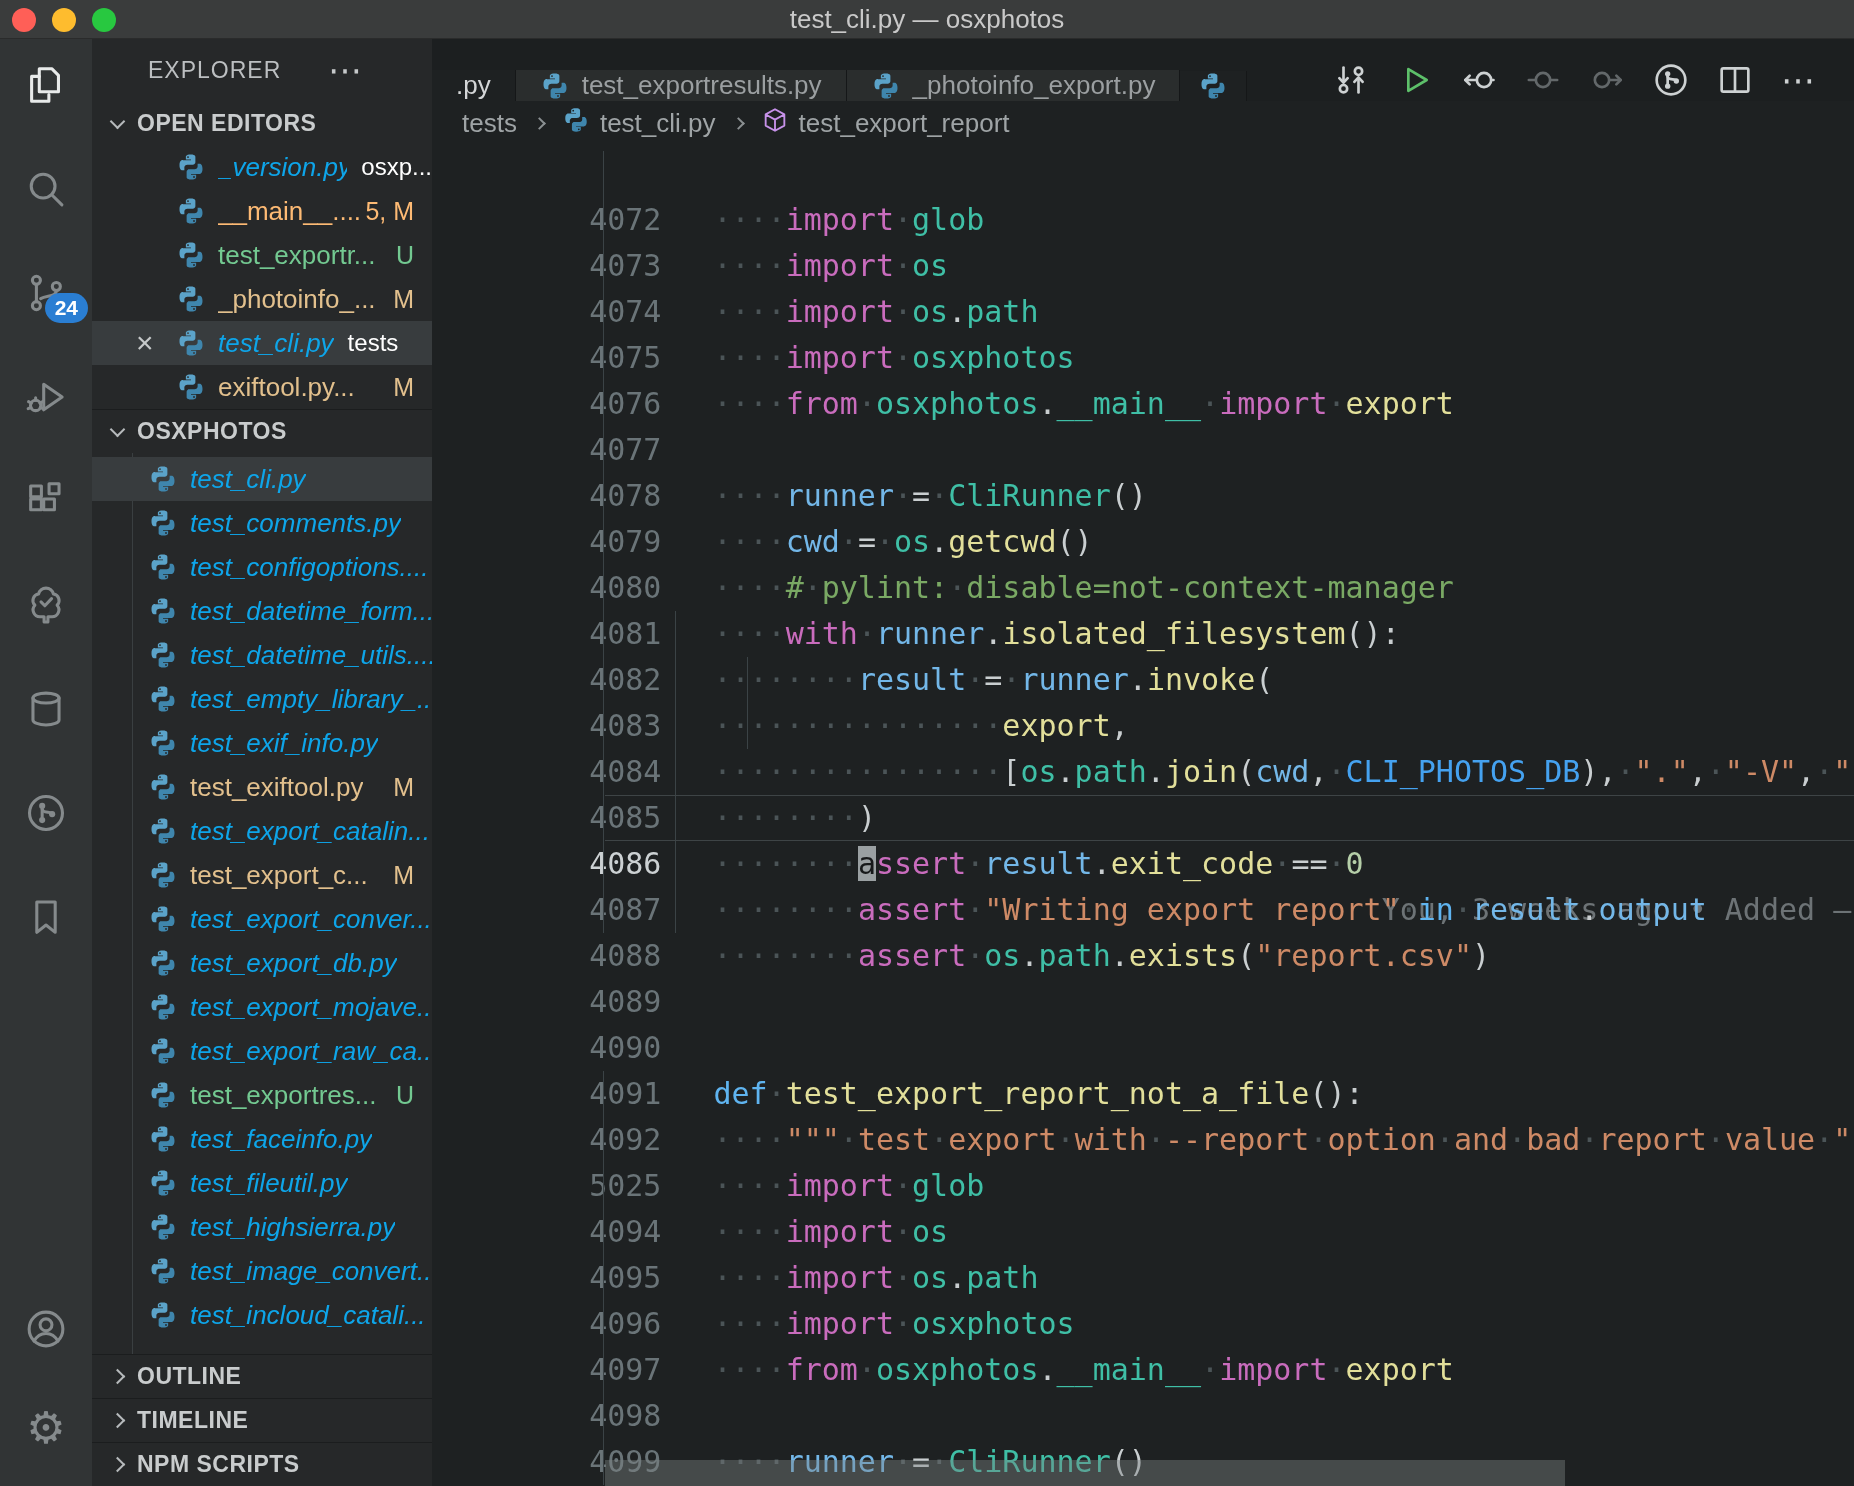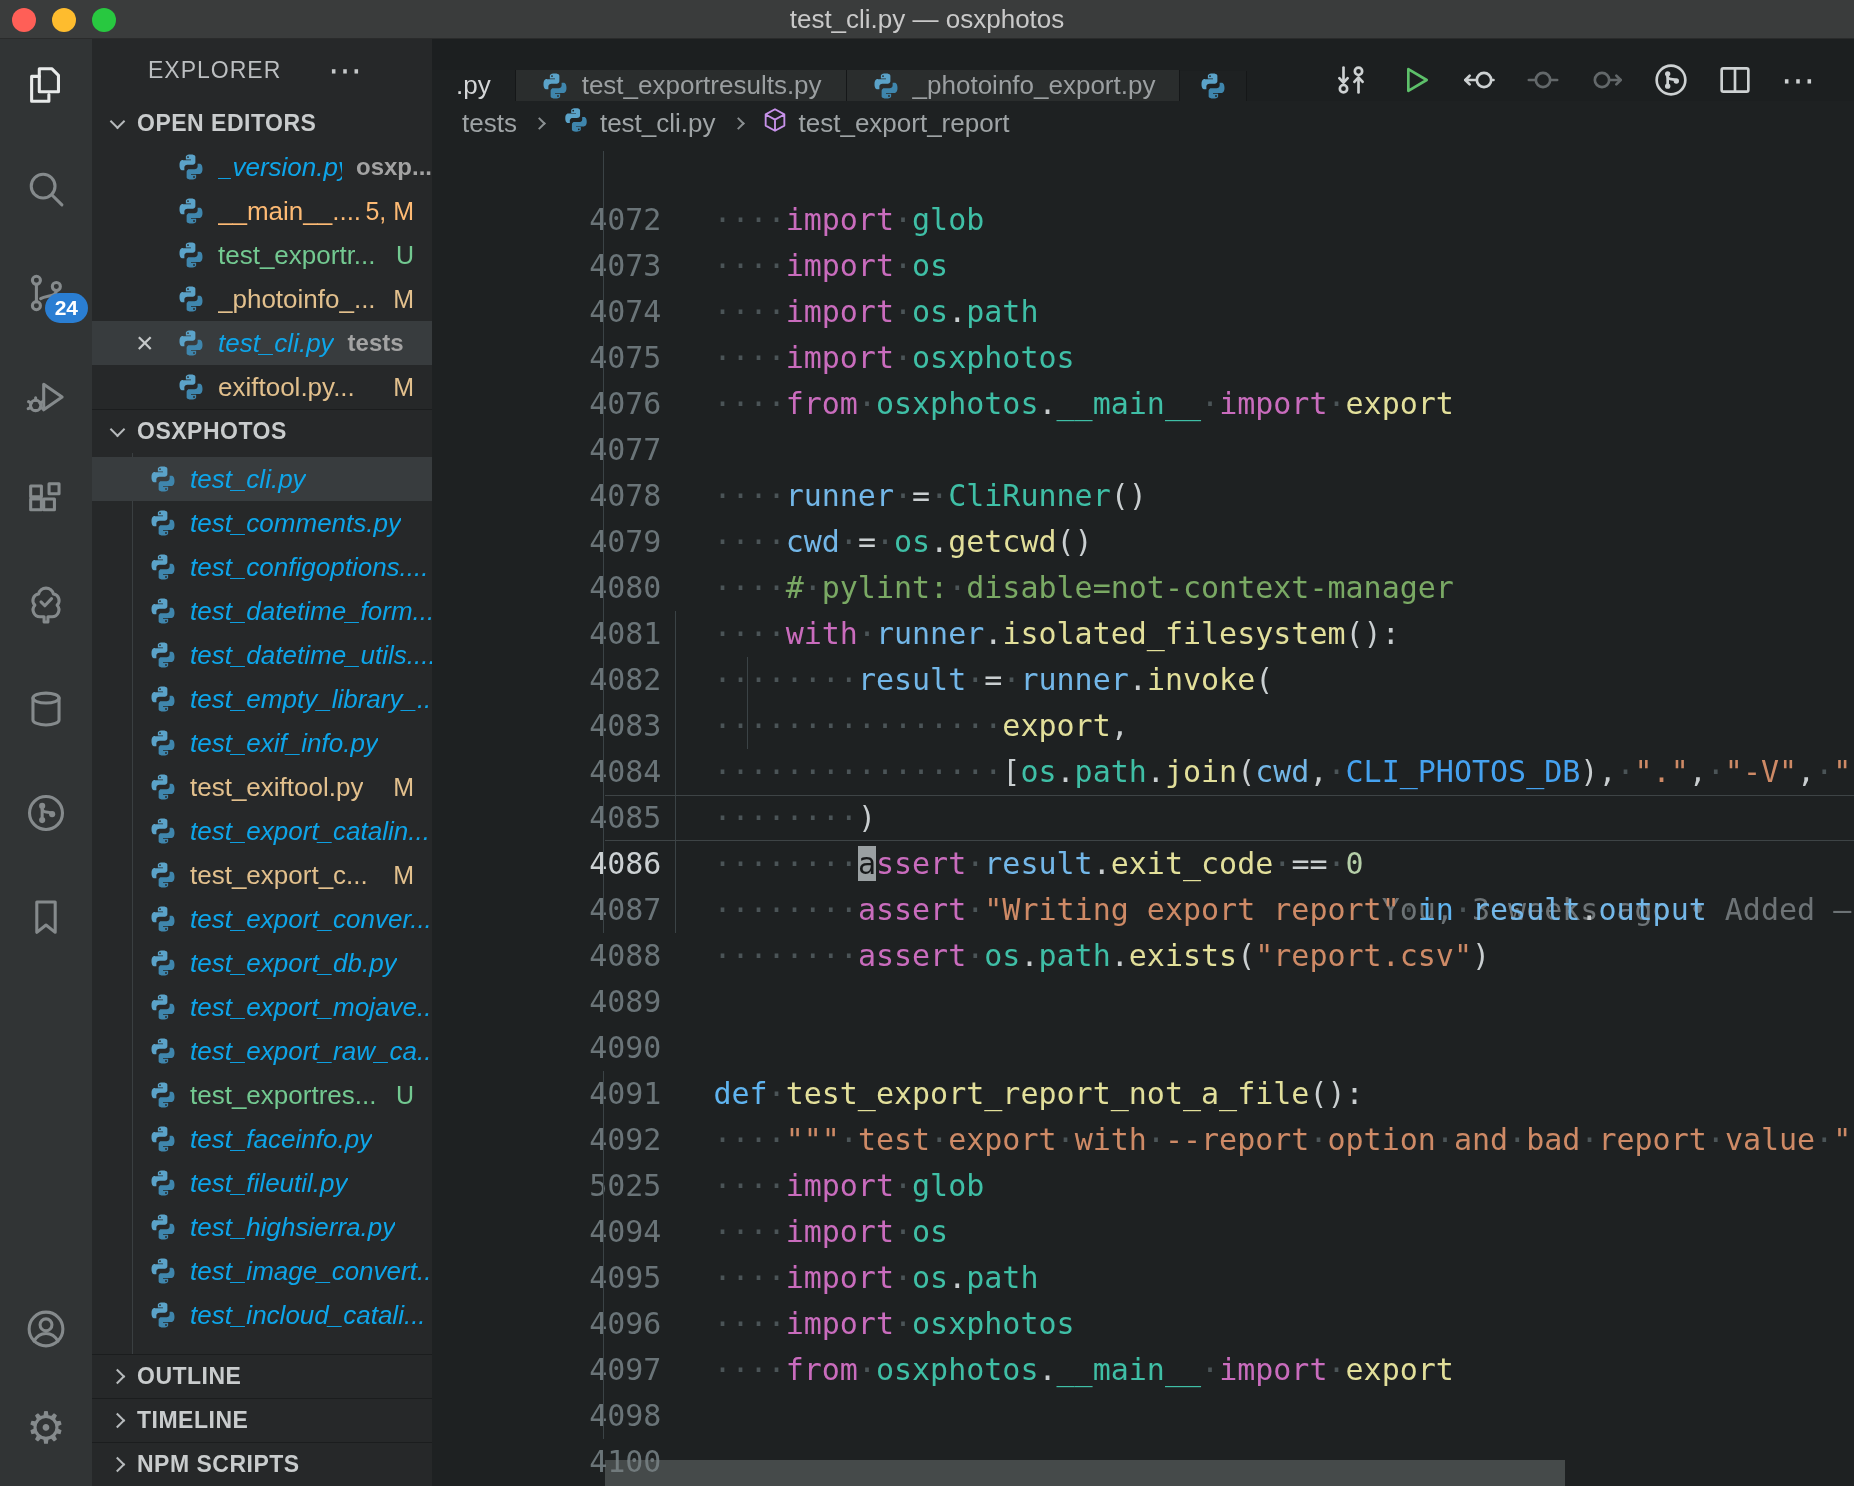--- a/index.html
+++ b/index.html
@@ -35,21 +35,21 @@
   .sect-head{height:44px;display:flex;align-items:center;gap:14px;padding-left:20px;flex:none;
              font-size:23px;font-weight:700;color:#c9cccd;letter-spacing:.5px;cursor:pointer;border-top:1px solid #1b1d1e;}
   .sect-head.first{border-top:none;}
   .chev{width:11px;height:11px;border-right:2.4px solid #b6babc;border-bottom:2.4px solid #b6babc;flex:none;}
   .chev.down{transform:rotate(45deg);margin-top:-4px;}
   .chev.right{transform:rotate(-45deg);}
   .oe-list{flex:none;}
   .row{height:44px;display:flex;align-items:center;font-size:26px;color:#c7cacb;cursor:pointer;white-space:nowrap;}
   .row .picon{flex:none;display:flex;margin-right:12px;}
   .row .name{overflow:hidden;text-overflow:clip;}
-  .row .desc{color:#a3a3a3;font-size:24px;margin-left:14px;font-weight:bold;}
+  .row .desc{color:#ffffff;font-size:24px;margin-left:14px;}
   .row .gitbadge{margin-left:auto;margin-right:18px;flex:none;font-size:25px;}
   .row.active{background:#383c3e;}
   .oe-row{padding-left:44px;}
   .oe-row .closeslot{width:40px;flex:none;font-size:30px;color:#c6c9ca;line-height:40px;}
   .tree{flex:1 1 auto;min-height:0;overflow:hidden;position:relative;padding-top:4px;}
   .tree .guideline{position:absolute;left:40px;top:0;bottom:0;border-left:1px solid #3a3f41;}
   .tree-row{padding-left:56px;position:relative;}
   .c-default{color:#0ea5e9;font-style:italic;} .c-gold{color:#fdba74;} .c-green{color:#73c991;} .c-tan{color:#e2c08d;}
   .sb-bottom{flex:none;}
   
@@ -733,20 +733,25 @@
       <span class="lnum ">4097</span><span class="tk-ws">····</span><span class="tk-kw">from</span><span class="tk-ws">·</span><span class="tk-mod">osxphotos</span><span class="tk-pun">.</span><span class="tk-mod">__main__</span><span class="tk-ws">·</span><span class="tk-kw">import</span><span class="tk-ws">·</span><span class="tk-fn">export</span><i class="g" style="left:calc(173px + 0ch - 2px)"></i>
       
       
     </div>
           <div class="code-line">
       <span class="lnum ">4098</span><i class="g" style="left:calc(173px + 0ch - 2px)"></i>
       
       
     </div>
           <div class="code-line">
+      <span class="lnum ">4099</span><span class="tk-ws">····</span><span class="tk-var">runner</span><span class="tk-ws">·</span><span class="tk-pun">=</span><span class="tk-ws">·</span><span class="tk-mod">CliRunner</span><span class="tk-pun">()</span><i class="g" style="left:calc(173px + 0ch - 2px)"></i>
+      
+      
+    </div>
+          <div class="code-line">
       <span class="lnum ">4100</span><i class="g" style="left:calc(173px + 0ch - 2px)"></i>
       
       
     </div>
         <div class="hscroll"></div>
       </div>
     </div>
   </div>
 </div>
 

